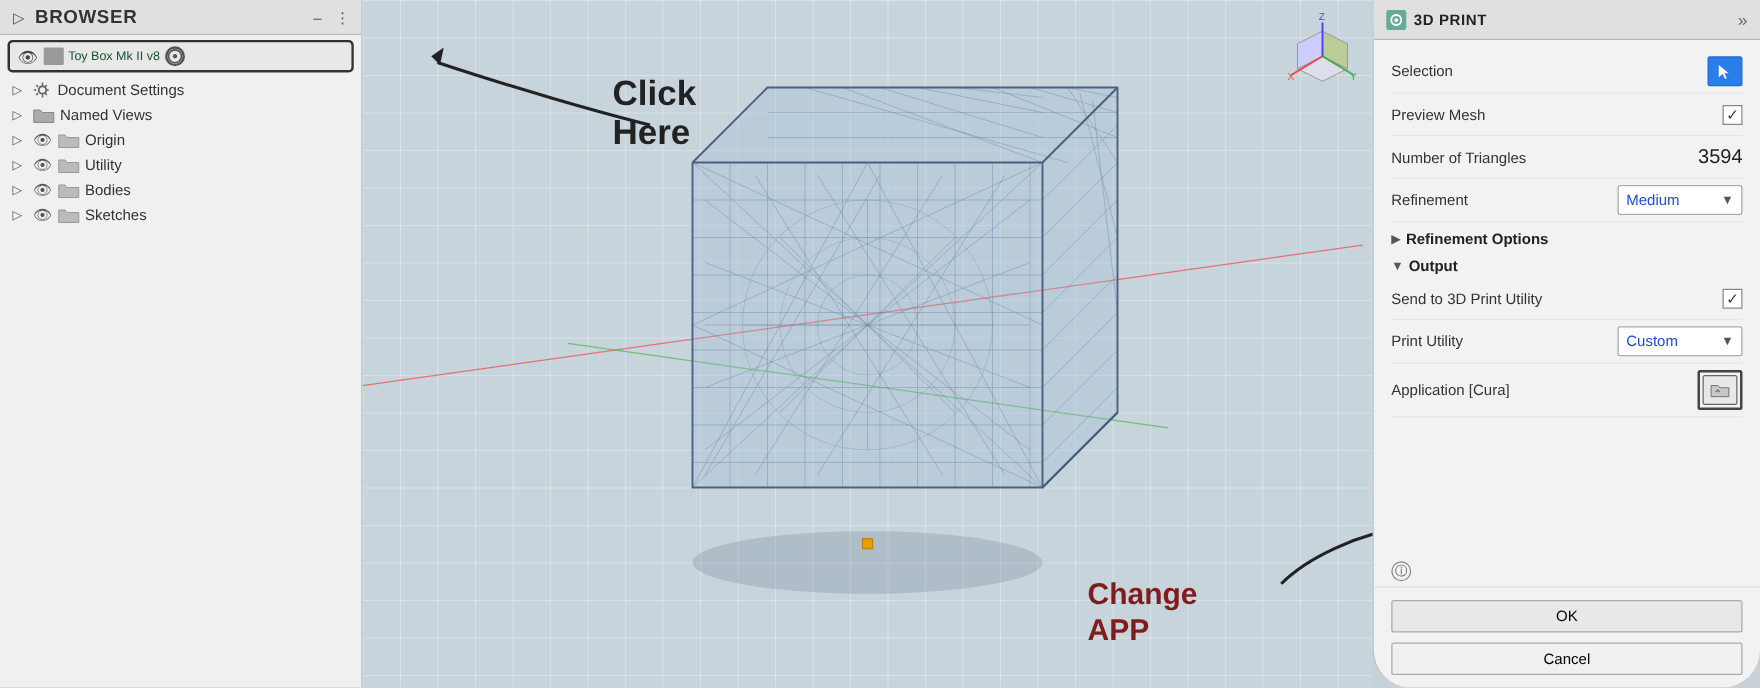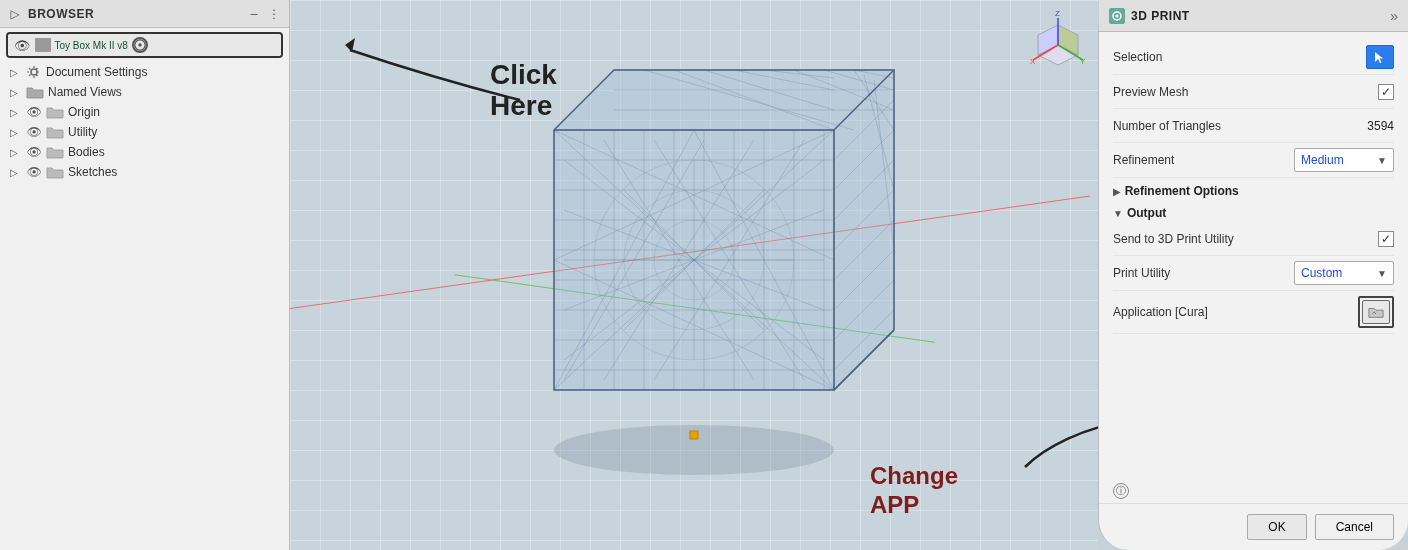--- a/index.html
+++ b/index.html
@@ -30,21 +30,21 @@
       background: #e0e0e0;
       border-bottom: 1px solid #bbb;
       padding: 4px 8px;
       display: flex;
       align-items: center;
       gap: 6px;
       height: 28px;
     }
 
     .browser-title {
-      font-size: 12px;
+      font-size: 15px;
       font-weight: bold;
       color: #333;
       text-transform: uppercase;
       letter-spacing: 0.5px;
       flex: 1;
     }
 
     .header-icon {
       width: 14px;
       height: 14px;
@@ -266,21 +266,21 @@
       min-height: 34px;
     }
 
     .field-label {
       font-size: 12px;
       color: #333;
       flex: 1;
     }
 
     .field-value {
-      font-size: 12px;
+      font-size: 16px;
       color: #222;
     }
 
     
     .selection-btn {
       width: 28px;
       height: 24px;
       background: #2b7de9;
       border: 1px solid #1a6ad6;
       border-radius: 2px;
@@ -358,20 +358,21 @@
       color: #222;
     }
 
     
     .panel-footer {
       padding: 10px 14px;
       display: flex;
       justify-content: flex-end;
       gap: 8px;
       border-top: 1px solid #ddd;
+      flex-direction: column;
     }
 
     .btn {
       padding: 5px 20px;
       font-size: 12px;
       border: 1px solid #aaa;
       border-radius: 2px;
       cursor: pointer;
       background: #f0f0f0;
     }

